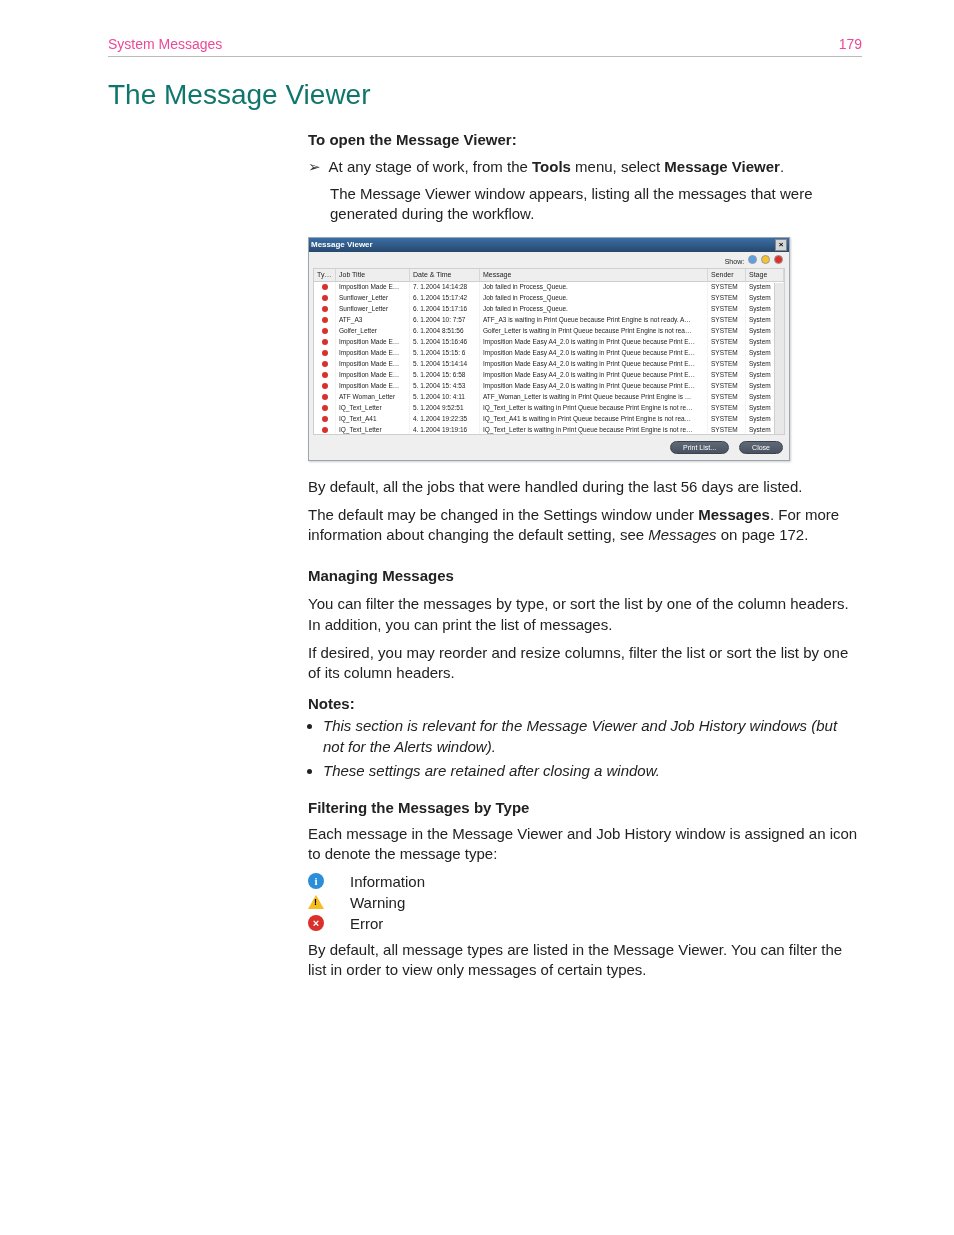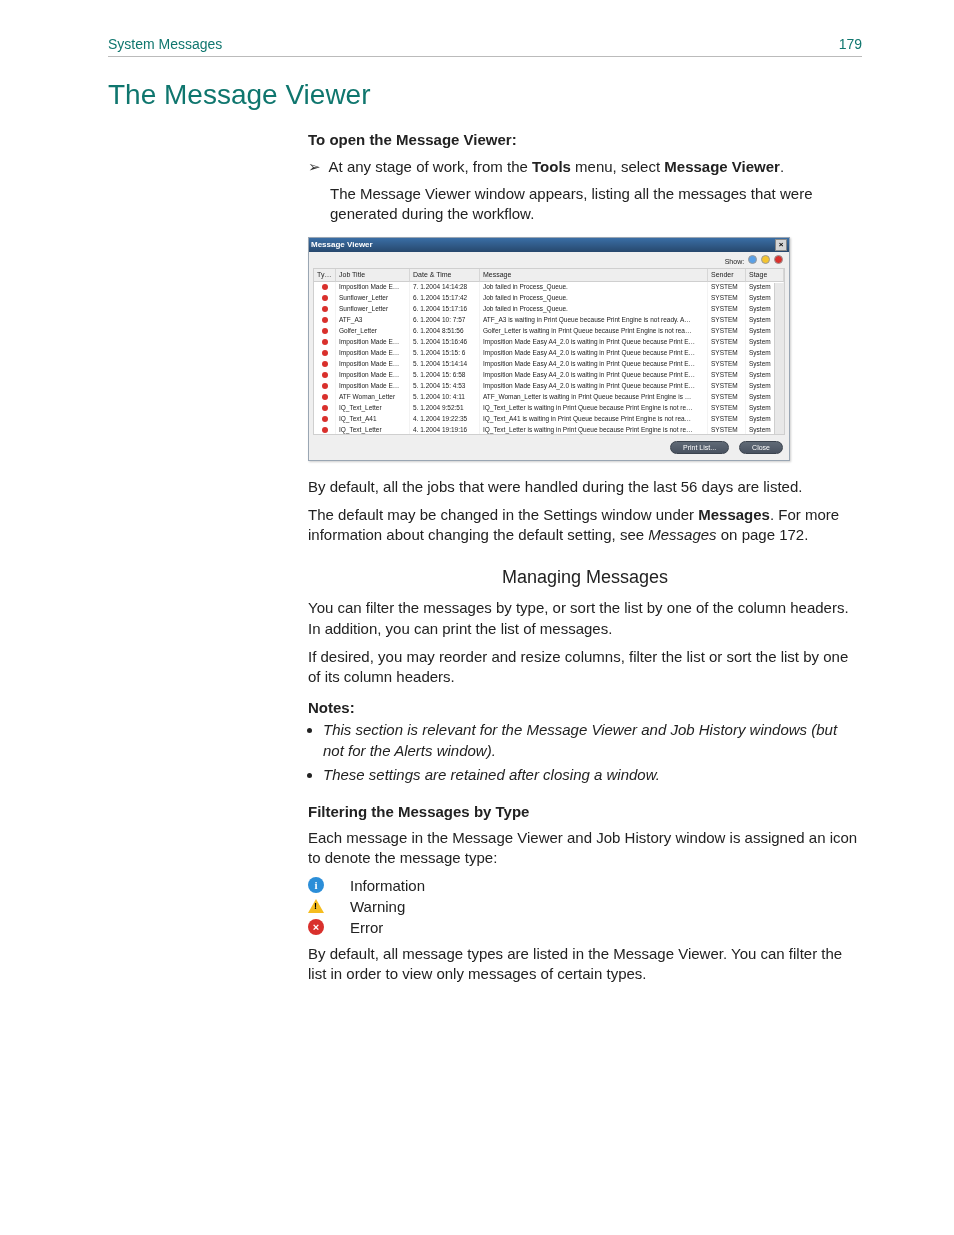--- a/index.html
+++ b/index.html
@@ -14,21 +14,21 @@
     min-height: 1235px;
     padding: 36px 92px 60px 108px;
     box-sizing: border-box;
     position: relative;
   }
   .running-head {
     display: flex;
     justify-content: space-between;
     font-size: 14px;
     font-weight: 300;
-    color: #0f766e;
+    color: #ec4899;
     border-bottom: 1px solid #bbb;
     padding-bottom: 4px;
     margin-bottom: 22px;
   }
   h1 {
     font-size: 28px;
     font-weight: 300;
     margin: 18px 0 20px 0;
     color: #0f766e;
   }
@@ -39,24 +39,23 @@
     gap: 8px;
     margin: 4px 0 8px 0;
   }
   .step .arrow { color: #333; flex: 0 0 auto; }
   .step-body { flex: 1; }
   .sub { margin-left: 22px; margin-top: 6px; margin-bottom: 10px; }
   p { margin: 8px 0; line-height: 1.35; }
   b { font-weight: 600; }
   i { font-style: italic; }
   h2 {
-    font-size: 18px;
-    font-weight: 400;
+    font-size: 15px;
+    font-weight: 700;
     margin: 22px 0 10px 0;
-    text-align: center;
   }
   h2.sub-h { margin-left: 200px; }
   .notes-label { font-weight: 600; margin: 12px 0 4px 0; }
   ul.notes { margin: 4px 0 10px 15px; padding: 0; font-style: italic; }
   ul.notes li { margin: 4px 0; line-height: 1.35; }
   .filter-title { font-weight: 600; margin: 18px 0 8px 0; }
   .legend { display: flex; align-items: center; gap: 26px; margin: 4px 0; }
   .legend .lbl { font-size: 15px; }
   .icon-info {
     width: 16px; height: 16px; border-radius: 50%;

